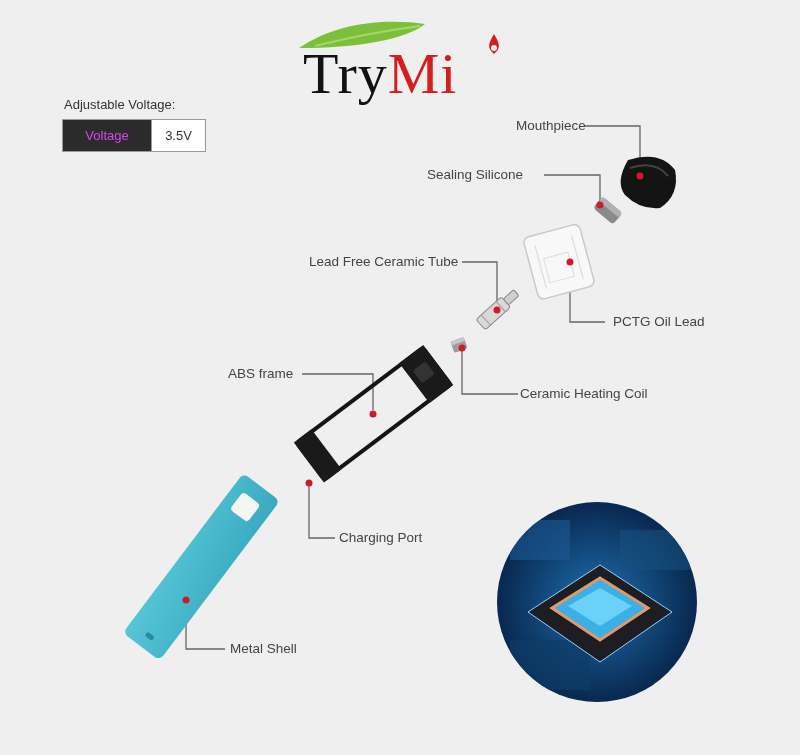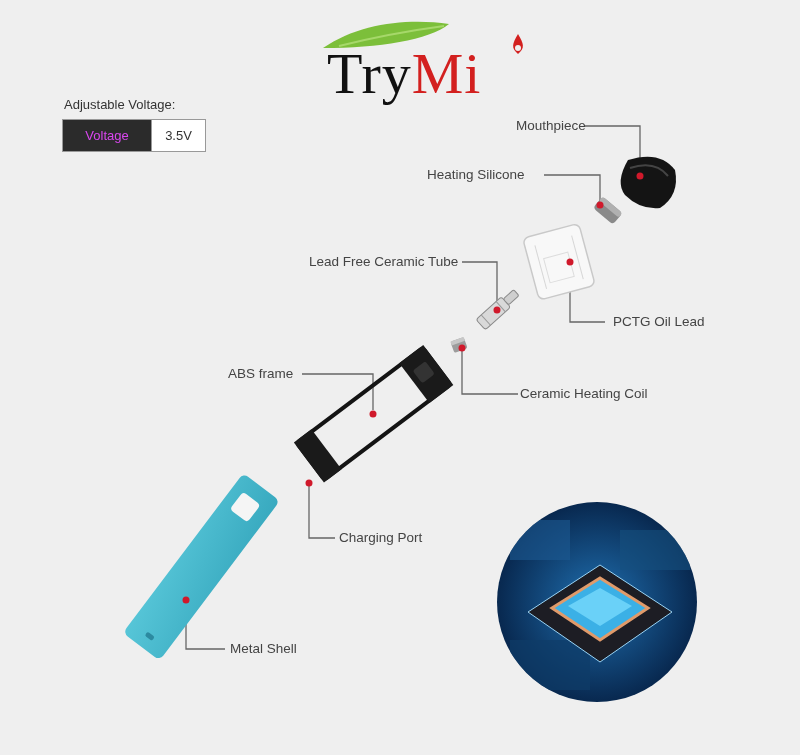--- a/index.html
+++ b/index.html
@@ -1,18 +1,18 @@
 <!DOCTYPE html>
 <html><head>
 <meta charset="utf-8">
 <style>
   html,body{margin:0;padding:0;}
   body{width:800px;height:755px;background:#efefef;position:relative;overflow:hidden;font-family:"Liberation Sans",sans-serif;}
   .abs{position:absolute;text-align:right;}
-  .logo{left:295px;top:18px;width:215px;height:90px;margin-left:24px;}
+  .logo{left:295px;top:18px;width:215px;height:90px;}
   .logo-text{position:absolute;top:24px;left:8px;font-family:"Liberation Serif",serif;font-size:58px;line-height:64px;letter-spacing:1px;}
   .logo-try{color:#111;}
   .logo-mi{color:#d3201f;}
   .table-title{left:64px;top:97px;font-size:13px;color:#333;}
   table.volt{position:absolute;left:62px;top:119px;border-collapse:collapse;border:1px solid #999;font-size:13px;}
   table.volt td{height:31px;padding:0;text-align:center;}
   .c1{width:88px;}
   .c2{width:53px;background:#fff;color:#333;border-left:1px solid #999;}
   .r1 .c1{background:#bcbcbc;color:#f4f4f4;}
   .r2 .c1{background:#2b2b2b;color:#d946ef;margin-top:12px;}
@@ -132,19 +132,19 @@
       <rect x="620" y="530" width="70" height="40" fill="#16507f" opacity="0.6"></rect>
       <rect x="510" y="640" width="80" height="50" fill="#0e3c68" opacity="0.7"></rect>
       <polygon points="528,612 600,565 672,612 600,662" fill="#1d1d24" stroke="#9ad4f5" stroke-width="1"></polygon>
       <polygon points="552,608 600,578 648,608 600,640" fill="#3bb0e6" stroke="#e09a6a" stroke-width="3"></polygon>
       <polygon points="568,606 600,588 632,606 600,626" fill="#7fe0ff" opacity="0.7"></polygon>
     </g>
   </g>
 </svg>
 
 <div class="label" style="left:516px;top:118px">Mouthpiece</div>
-<div class="label" style="left:427px;top:167px">Heating Silicone</div>
+<div class="label" style="left:427px;top:167px">Sealing Silicone</div>
 <div class="label" style="left:309px;top:254px">Lead Free Ceramic Tube</div>
 <div class="label" style="left:613px;top:314px">PCTG Oil Lead</div>
 <div class="label" style="left:228px;top:366px">ABS frame</div>
 <div class="label" style="left:520px;top:386px">Ceramic Heating Coil</div>
 <div class="label" style="left:339px;top:530px">Charging Port</div>
 <div class="label" style="left:230px;top:641px">Metal Shell</div>
 
 </body></html>

